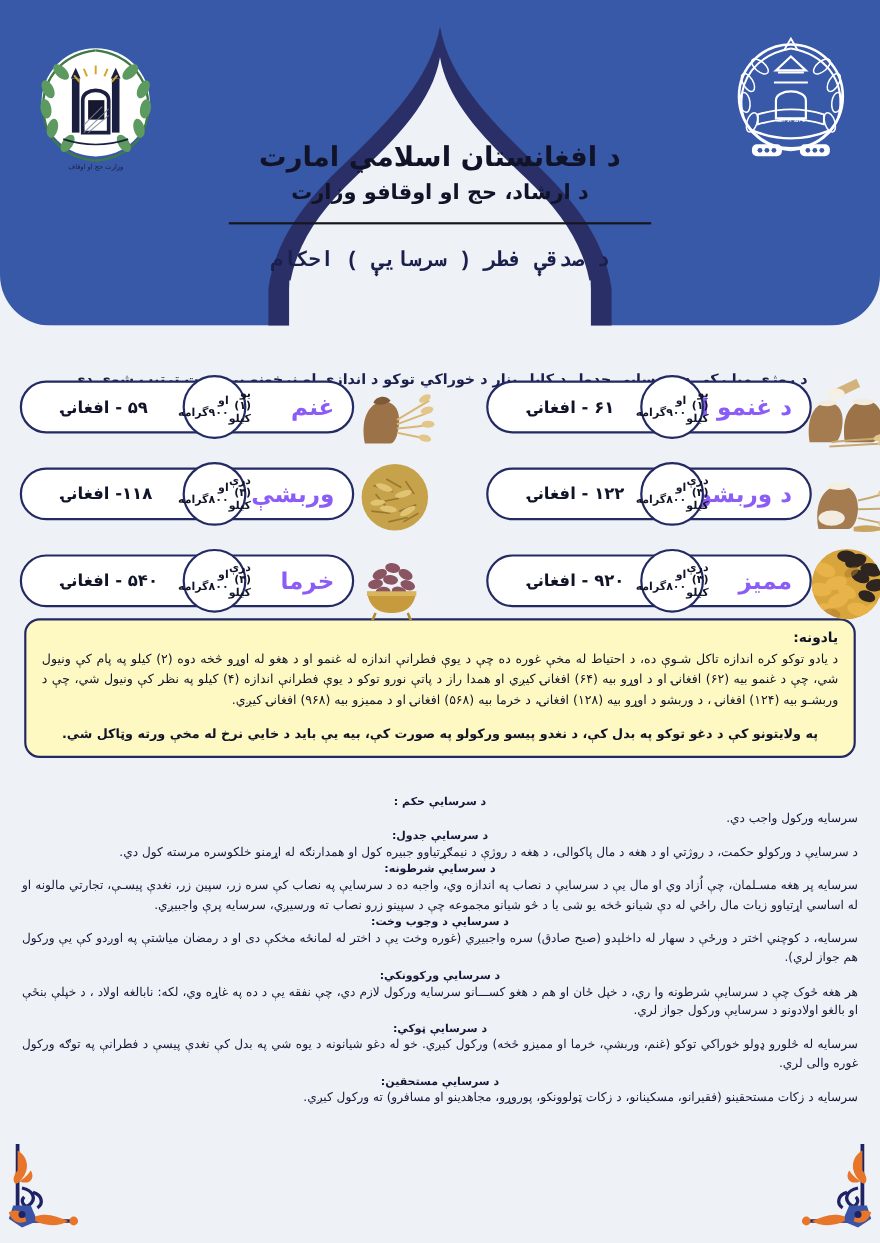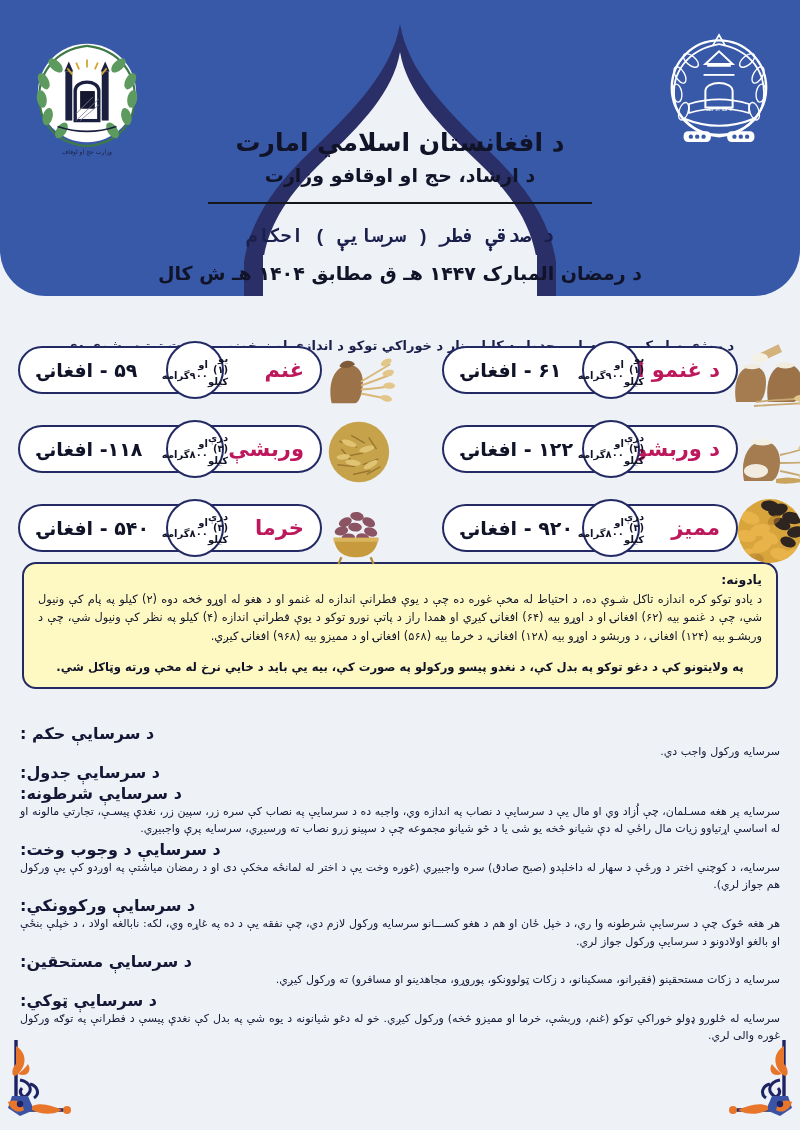--- a/index.html
+++ b/index.html
@@ -107,30 +107,30 @@
     display: flex;
     flex-direction: row;
     align-items: center;
     direction: rtl;
   }
   .col-right .pill { left: 18px; right: 78px; }
   .col-left  .pill { left: 42px; right: 62px; }
 
   .pill-name {
     font-size: 21px; font-weight: bold;
-    color: #be185d;
+    color: #8b5cf6;
     padding-right: 16px;
     white-space: nowrap;
     flex: 0 0 auto;
   }
   .pill-mid { flex: 1 1 auto; }
   .pill-price {
-    font-size: 19px; font-weight: bold;
+    font-size: 15px; font-weight: bold;
     color: #111428;
-    padding-left: 18px;
+    padding-left: 36px;
     white-space: nowrap;
     flex: 0 0 auto;
   }
   
   .weight-badge {
     position: absolute;
     top: 5px;
     width: 58px; height: 58px;
     background: #ffffff;
     border: 2.4px solid #232a63;
@@ -188,22 +188,22 @@
   }
 
   
   .rulings {
     position: absolute;
     top: 722px; left: 20px; width: 760px;
     direction: rtl;
     color: #141836;
   }
   .rule-head {
-    font-size: 16px; font-weight: bold;
-    text-align: left;
+    font-size: 10px; font-weight: bold;
+    text-align: center;
     color: #141836;
     margin-top: 2px;
   }
   .rule-body {
     font-size: 11px;
     line-height: 1.6;
     text-align: justify;
     text-align-last: right;
     margin-bottom: 2px;
   }
@@ -341,21 +341,20 @@
           <circle cx="89" cy="120" r="2.4"></circle>
           <circle cx="96" cy="120" r="2.4"></circle>
       </g>
     </svg>
   </div>
 
   <div class="hdr-text title-1">د افغانستان اسلامي امارت</div>
   <div class="hdr-text title-2">د ارشاد، حج او اوقافو وزارت</div>
   <div class="hdr-rule"></div>
   <div class="hdr-text title-3">د صدقې فطر ( سرسايې ) احکام</div>
-  <div class="hdr-text title-4">د رمضان المبارک ۱۴۴۷ هـ ق مطابق ۱۴۰۴  هـ ش کال</div>
   <div class="hdr-text title-5">د روژې مبا رکې د سرسايې جدول د کابل بنار د خوراکي توکو د اندازې او نرخونو پر بنسټ ترتيب شوی دی</div>
 
   <div class="cards">
 
     <div class="col col-right">
 
       <div class="card">
         <div class="pill">
           <span class="pill-name">غنم</span>
           <span class="pill-mid"></span>
@@ -567,40 +566,41 @@
     <div class="notes-p2">په ولايتونو کې د دغو توکو په بدل کې، د نغدو پيسو ورکولو په صورت کې، بيه يې بايد د خايي نرخ له مخې ورته وټاکل شي.</div>
   </div>
 
   <div class="rulings">
     <div>
       <div class="rule-head">د سرسايې حکم :</div>
       <div class="rule-body center">سرسايه ورکول واجب دي.</div>
     </div>
     <div>
       <div class="rule-head">د سرسايې جدول:</div>
+      <div class="rule-body center">د سرسايې د ورکولو حکمت، د روژتي او د هغه د مال پاکوالی، د هغه د روژې د نيمګړتياوو جبيره کول او همدارنګه له اړمنو خلکوسره مرسته کول دي.</div>
     </div>
     <div>
       <div class="rule-head">د سرسايې شرطونه:</div>
       <div class="rule-body">سرسايه پر هغه مسـلمان، چې اُزاد وي او مال يې د سرسايې د نصاب په اندازه وي، واجبه ده  د سرسايې په نصاب کې سره زر، سپين زر، نغدې پيسـې، تجارتي مالونه او له اساسي اړتياوو زيات مال راځي  له دې شيانو څخه يو شی يا د څو شيانو مجموعه چې د سپينو زرو نصاب ته ورسيږي، سرسايه پرې واجبيږي.</div>
     </div>
     <div>
       <div class="rule-head">د سرسايې د وجوب وخت:</div>
       <div class="rule-body">سرسايه، د کوچني اختر د ورځې د سهار له داخلېدو (صبح صادق) سره واجبيږي (غوره وخت يې د اختر له لمانځه مخکې دی او د رمضان مياشتې په اوږدو کې يې ورکول هم جواز لري).</div>
     </div>
     <div>
       <div class="rule-head">د سرسايې ورکوونکي:</div>
       <div class="rule-body">هر هغه څوک چې د سرسايې شرطونه وا ري، د خپل ځان او هم د هغو کســـانو سرسايه ورکول لازم دي، چې نفقه يې د ده په غاړه وي، لکه: نابالغه اولاد ، د خپلې بنځې او بالغو اولادونو د سرسايې ورکول جواز لري.</div>
     </div>
     <div>
+      <div class="rule-head">د سرسايې ټوکي:</div>
+      <div class="rule-body">سرسايه له څلورو ډولو خوراکي توکو (غنم، وربشې، خرما او مميزو څخه) ورکول کيږي.  خو له دغو شيانونه  د يوه شي په بدل کې نغدې پيسې  د فطرانې په توګه ورکول غوره والی لري.</div>
+    </div>
+    <div>
       <div class="rule-head">د سرسايې مستحقين:</div>
       <div class="rule-body center">سرسايه د زکات مستحقينو (فقيرانو، مسکينانو، د زکات ټولوونکو، پوروړو، مجاهدينو او مسافرو) ته ورکول کيږي.</div>
-    </div>
-    <div>
-      <div class="rule-head">د سرسايې ټوکي:</div>
-      <div class="rule-body">سرسايه له څلورو ډولو خوراکي توکو (غنم، وربشې، خرما او مميزو څخه) ورکول کيږي.  خو له دغو شيانونه  د يوه شي په بدل کې نغدې پيسې  د فطرانې په توګه ورکول غوره والی لري.</div>
     </div>
   </div>
 
   <div class="corner corner-left">
     <svg viewBox="0 0 66 80" xmlns="http://www.w3.org/2000/svg">
       <path d="M10 0 L10 62" stroke="#1e2363" stroke-width="3.4" fill="none"></path>
       <path d="M10 70 L64 70" stroke="#1e2363" stroke-width="3.4" fill="none"></path>
       <path d="M10 6 C20 12, 22 24, 12 34 C6 40, 4 30, 10 24" fill="#e8762a"></path>
       <path d="M12 34 C22 38, 26 30, 22 24 C18 30, 14 32, 12 34 Z" fill="#e8762a"></path>
       <path d="M14 40 C24 42, 28 50, 20 56 C16 58, 12 52, 16 48" fill="none" stroke="#1e2363" stroke-width="3"></path>

